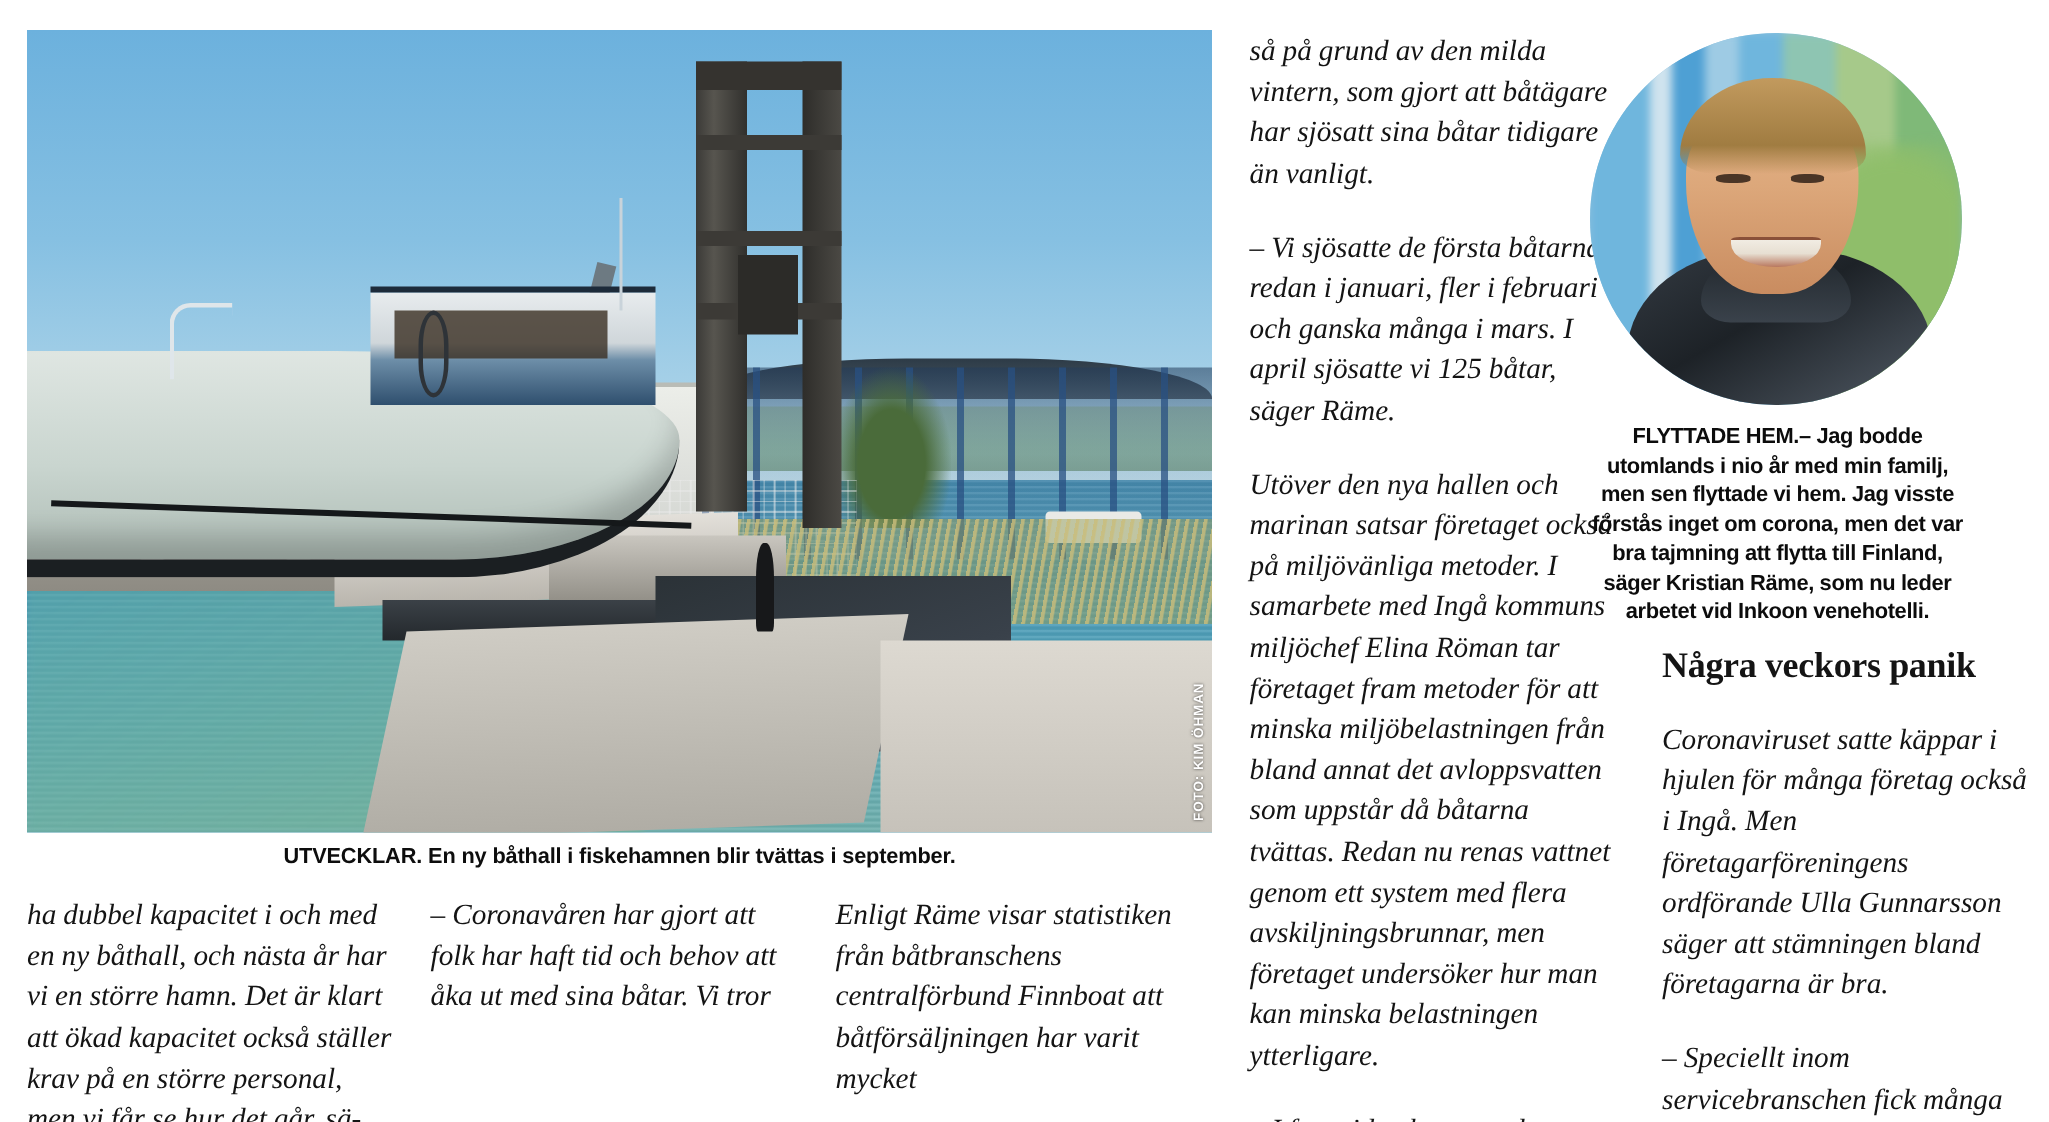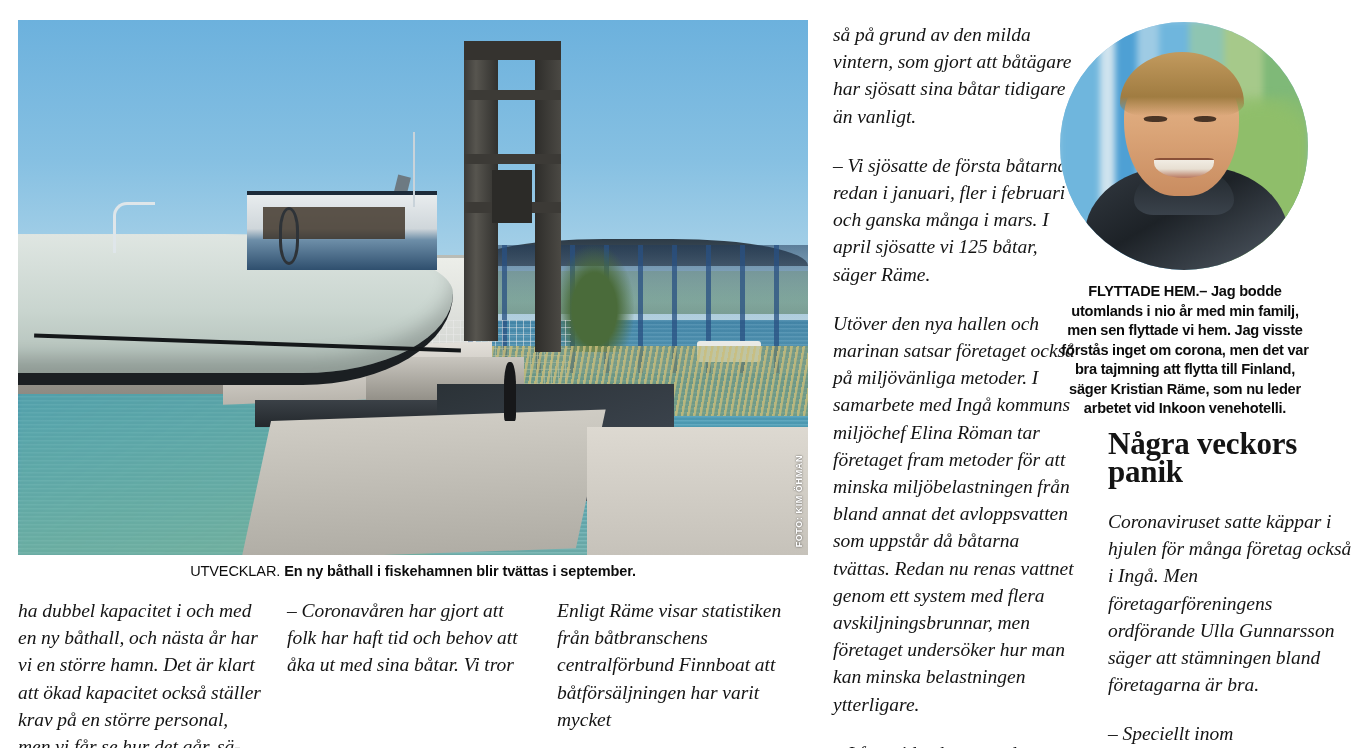--- a/index.html
+++ b/index.html
@@ -421,41 +421,41 @@
   .photo-caption {
     margin-top: 8px;
     text-align: center;
     font-family: "Liberation Sans", sans-serif;
     font-size: 14.5px;
     font-weight: 700;
     color: #0d0d0d;
     letter-spacing: -0.1px;
   }
   .photo-caption .lead {
-    font-weight: 400;
+    font-weight: 700;
   }
 
   
   .col {
     position: absolute;
     font-family: "Liberation Serif", serif;
     font-size: 19.5px;
     line-height: 27.2px;
     color: #141414;
     text-align: left;
     hyphens: none;
     word-spacing: -0.2px;
   }
   .col p {
     margin: 0 0 22px 0;
     font-style: italic;
   }
   .col h3 {
     font-family: "Liberation Serif", serif;
-    font-size: 31px;
+    font-size: 24px;
     line-height: 28px;
     font-weight: 700;
     margin: 0 0 22px 0;
     letter-spacing: -0.2px;
   }
 
   #col1 { left: 18px;   top: 597px; width: 243px; }
   #col2 { left: 287px;  top: 597px; width: 243px; }
   #col3 { left: 557px;  top: 597px; width: 243px; }
   #col4 { left: 833px;  top: 21px;  width: 242px; }

